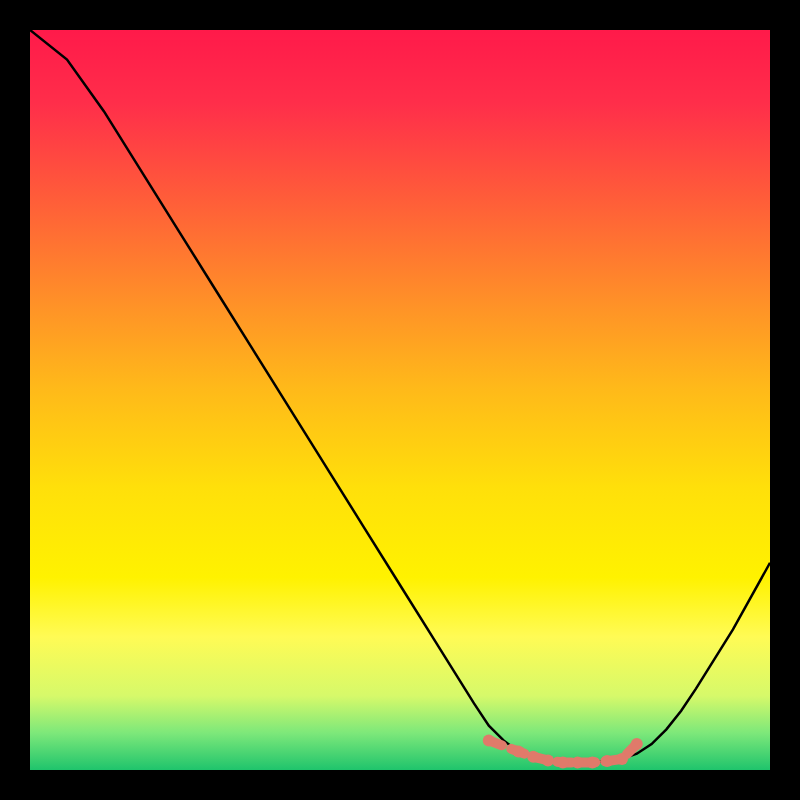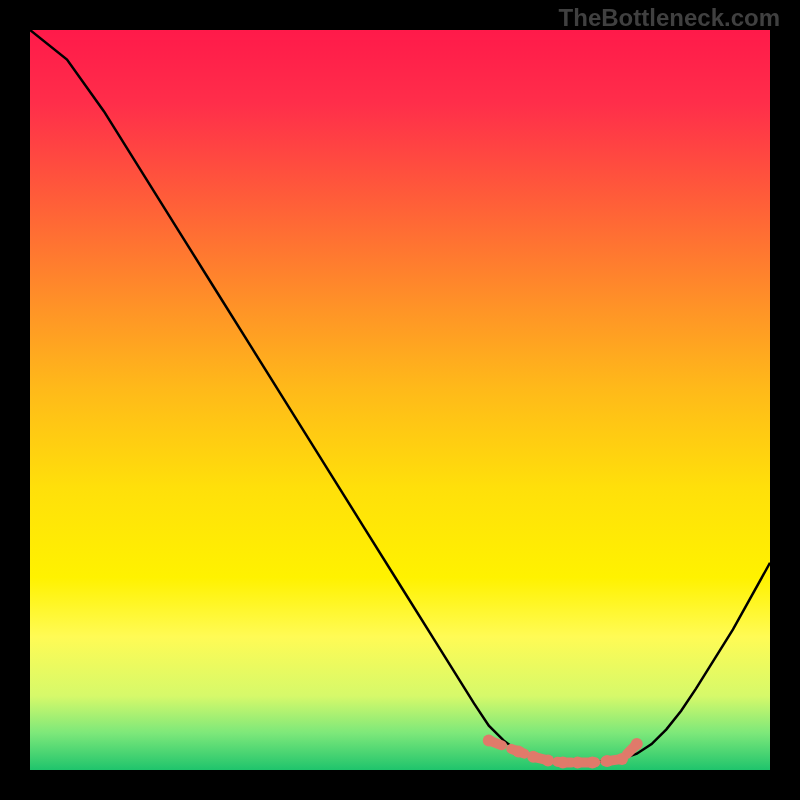--- a/index.html
+++ b/index.html
@@ -45,21 +45,20 @@
     left: 0;
     top: 0;
     width: 100%;
     height: 100%;
   }
 </style>
 </head>
 <body>
 
 <div class="container">
-  <div class="watermark">TheBottleneck.com</div>
   <div class="plot-area">
     <div class="gradient-bg"></div>
     <svg class="curve" viewBox="0 0 740 740" preserveAspectRatio="none">
       <path id="main-curve" fill="none" stroke="#000" stroke-width="2.5" d="M0.0 0.0 L37.0 29.6 L74.0 81.4 L111.0 140.6 L148.0 199.8 L185.0 259.0 L222.0 318.2 L259.0 377.4 L296.0 436.6 L333.0 495.8 L370.0 555.0 L407.0 614.2 L444.0 673.4 L458.8 695.6 L473.6 710.4 L488.4 721.5 L503.2 726.7 L518.0 730.4 L532.8 732.6 L547.6 732.6 L562.4 732.6 L577.2 731.1 L592.0 728.9 L606.8 723.7 L621.6 714.1 L636.4 699.3 L651.2 680.8 L666.0 658.6 L703.0 599.4 L740.0 532.8"></path>
       <g id="markers">
           <path d="M458.8 710.4 L488.4 721.5 L503.2 726.7 L518.0 730.4 L532.8 732.6 L547.6 732.6 L562.4 732.6 L577.2 731.1 L592.0 728.9 L606.8 714.1" fill="none" stroke="#e07a6a" stroke-width="10" stroke-linecap="round" stroke-dasharray="14 10"></path>
           <circle cx="458.8" cy="710.4" r="6" fill="#e07a6a"></circle>
           <circle cx="488.4" cy="721.5" r="6" fill="#e07a6a"></circle>
           <circle cx="503.2" cy="726.7" r="6" fill="#e07a6a"></circle>
           <circle cx="518.0" cy="730.4" r="6" fill="#e07a6a"></circle>

